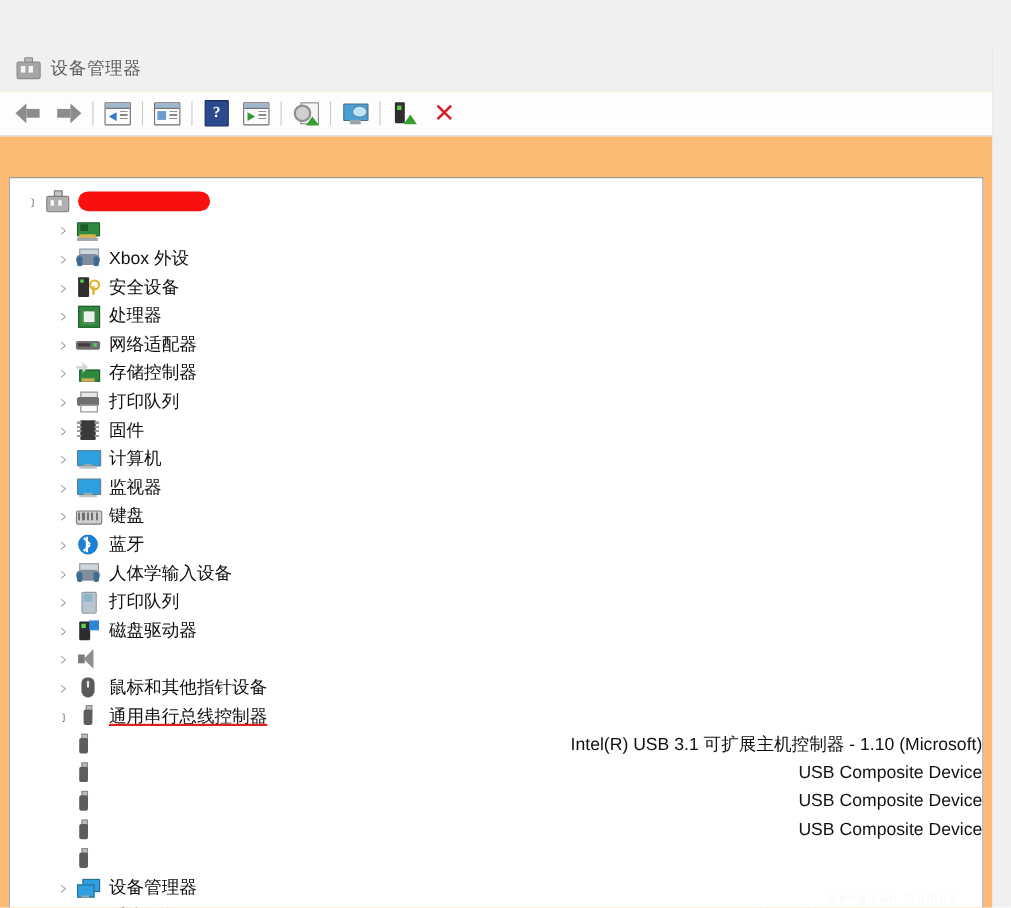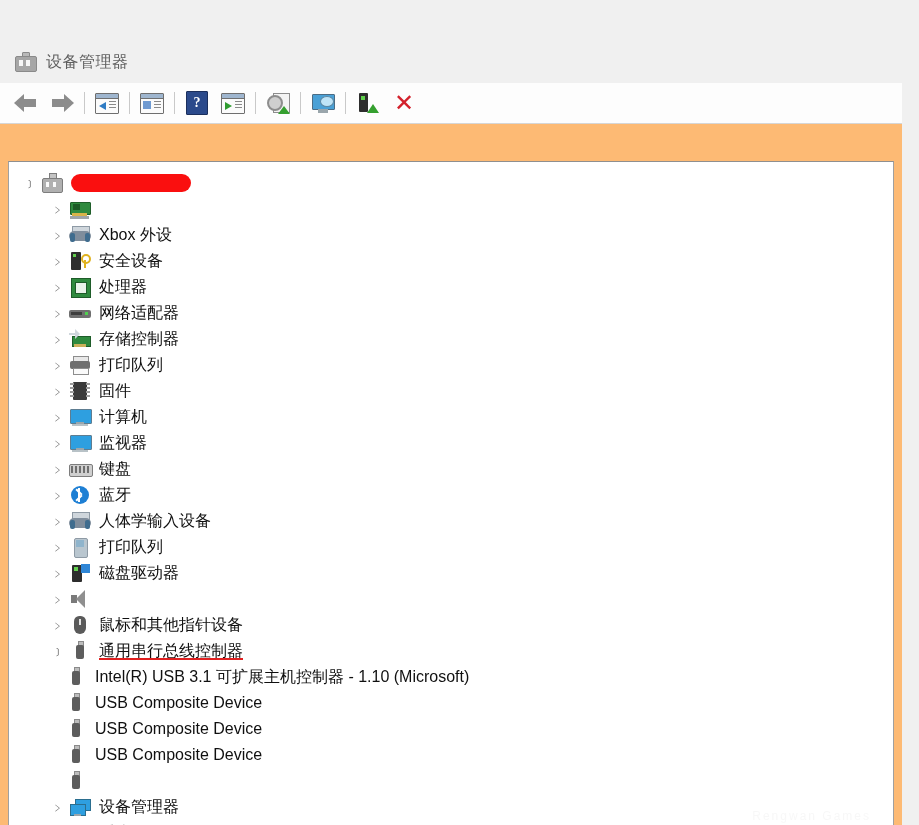--- a/index.html
+++ b/index.html
@@ -128,21 +128,21 @@
     width:22px;flex:none;text-align:center;color:#6d6d6d;font-size:13px;
     line-height:1;user-select:none;
   }
   .chev.down{color:#3b3b3b;}
   .icon{width:22px;height:20px;flex:none;margin-right:8px;position:relative;}
   .label{font-size:16px;color:#101010;}
 
   
   .lvl0{padding-left:10px;}
   .lvl1{padding-left:38px;}
-  .lvl2{padding-left:56px;}
+  .lvl2{padding-left:56px;justify-content:space-between;}
 
   .redact{
     display:inline-block;width:120px;height:18px;background:#fa0f0f;
     border-radius:9px;vertical-align:middle;
   }
   .underline-red{
     position:absolute;left:0;right:0;bottom:2px;height:2px;background:#e02020;
   }
   .ul-wrap{position:relative;display:inline-block;text-align:center;}
 

